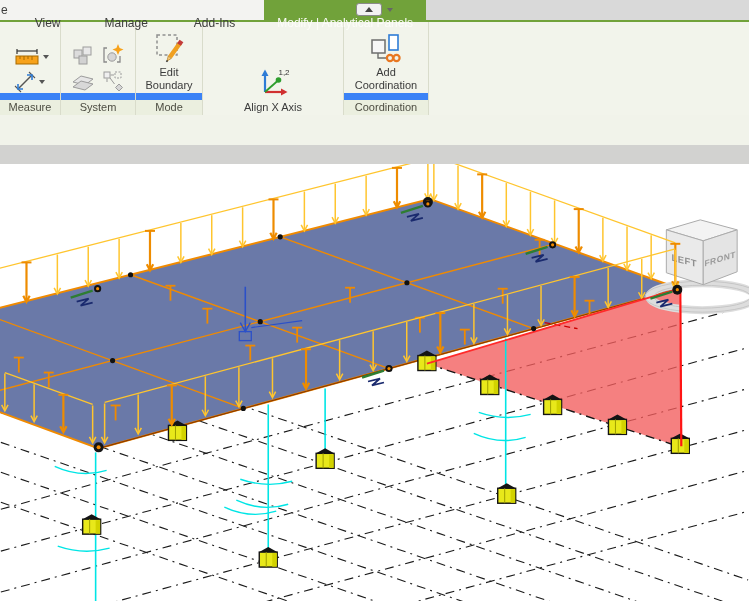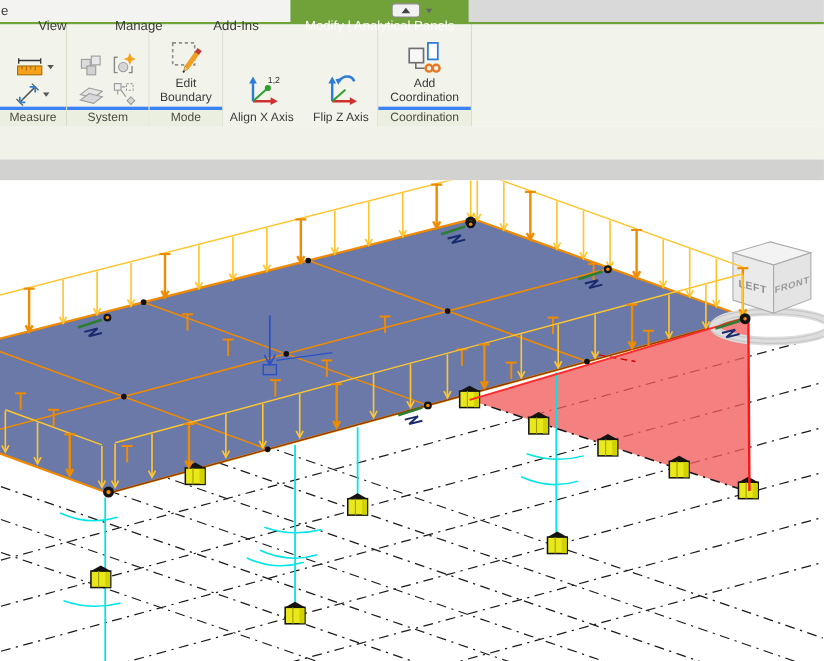--- a/index.html
+++ b/index.html
@@ -19,21 +19,21 @@
   .ctri{width:0;height:0;border-left:4px solid transparent;border-right:4px solid transparent;
         border-bottom:5px solid #444;}
   .ccaret{width:0;height:0;border-left:3.5px solid transparent;border-right:3.5px solid transparent;
         border-top:4px solid #666;}
 
   
   .ribbon{height:93px;background:#F2F4EB;display:flex;align-items:stretch;}
   .panel{display:flex;flex-direction:column;border-right:1px solid #D9DCCB;background:#F2F4EB;}
   .panel-body{flex:1;display:flex;align-items:flex-end;justify-content:center;padding-top:3px;}
   .panel-footer{height:15px;line-height:15px;font-size:11px;text-align:center;color:#4d4d42;
-                background:#EBEFDF;border-top:3px solid #3b82f6;overflow:hidden;}
+                background:#EBEFDF;border-top:7px solid #3b82f6;overflow:hidden;}
   .bigbtn{display:flex;flex-direction:column;align-items:center;font-size:11px;line-height:13px;
           color:#3b3b3b;padding:1px 3px;text-align:center;cursor:default;}
   .bigbtn svg{margin-bottom:2px;}
   .measure-col{display:flex;flex-direction:column;gap:6px;padding:4px 0 0 2px;}
   .measure-row{display:flex;align-items:center;gap:3px;}
   .create-grid{display:grid;grid-template-columns:24px 24px;grid-gap:2px 6px;padding-top:2px;}
   .caret{width:0;height:0;border-left:3.5px solid transparent;border-right:3.5px solid transparent;
          border-top:4px solid #555;}
 
   
@@ -158,32 +158,20 @@
           <svg width="36" height="34" viewBox="0 0 36 32">
             <line x1="10" y1="26" x2="10" y2="8" stroke="#2E7CD6" stroke-width="2.2"></line>
             <polygon points="6.5,10 10,3.5 13.5,10" fill="#2E7CD6"></polygon>
             <line x1="10" y1="26" x2="28" y2="26" stroke="#D03030" stroke-width="2.2"></line>
             <polygon points="26,22.5 32.5,26 26,29.5" fill="#D03030"></polygon>
             <line x1="10" y1="26" x2="23" y2="14.5" stroke="#2E9E2E" stroke-width="1.8"></line>
             <circle cx="23.5" cy="14" r="2.8" fill="#2E9E2E"></circle>
             <text x="29" y="9" font-size="8" fill="#333" text-anchor="middle">1,2</text>
           </svg>
           <span>Align X Axis</span>
-        </div>
-        <div class="bigbtn" style="width:62px">
-          <svg width="36" height="34" viewBox="0 0 36 32">
-            <line x1="10" y1="26" x2="10" y2="8" stroke="#2E7CD6" stroke-width="2.2"></line>
-            <polygon points="6.5,10 10,3.5 13.5,10" fill="#2E7CD6"></polygon>
-            <path d="M16,8 C20,2 28,2 30,8" stroke="#2E7CD6" stroke-width="2.4" fill="none"></path>
-            <polygon points="13,6 19,5 15.5,11" fill="#2E7CD6"></polygon>
-            <line x1="10" y1="26" x2="28" y2="26" stroke="#D03030" stroke-width="2.2"></line>
-            <polygon points="26,22.5 32.5,26 26,29.5" fill="#D03030"></polygon>
-            <line x1="10" y1="26" x2="22" y2="15.5" stroke="#2E9E2E" stroke-width="1.8"></line>
-          </svg>
-          <span>Flip Z Axis</span>
         </div>
       </div>
     </div>
 
     <div class="panel" style="width:84px">
       <div class="panel-body">
         <div class="bigbtn">
           <svg width="34" height="32" viewBox="0 0 34 30">
             <rect x="3" y="7" width="13" height="13" fill="#F7F7F7" stroke="#6E6E6E" stroke-width="1.5"></rect>
             <rect x="20" y="2" width="9" height="15" fill="#FFFFFF" stroke="#2E7CD6" stroke-width="1.6"></rect>

